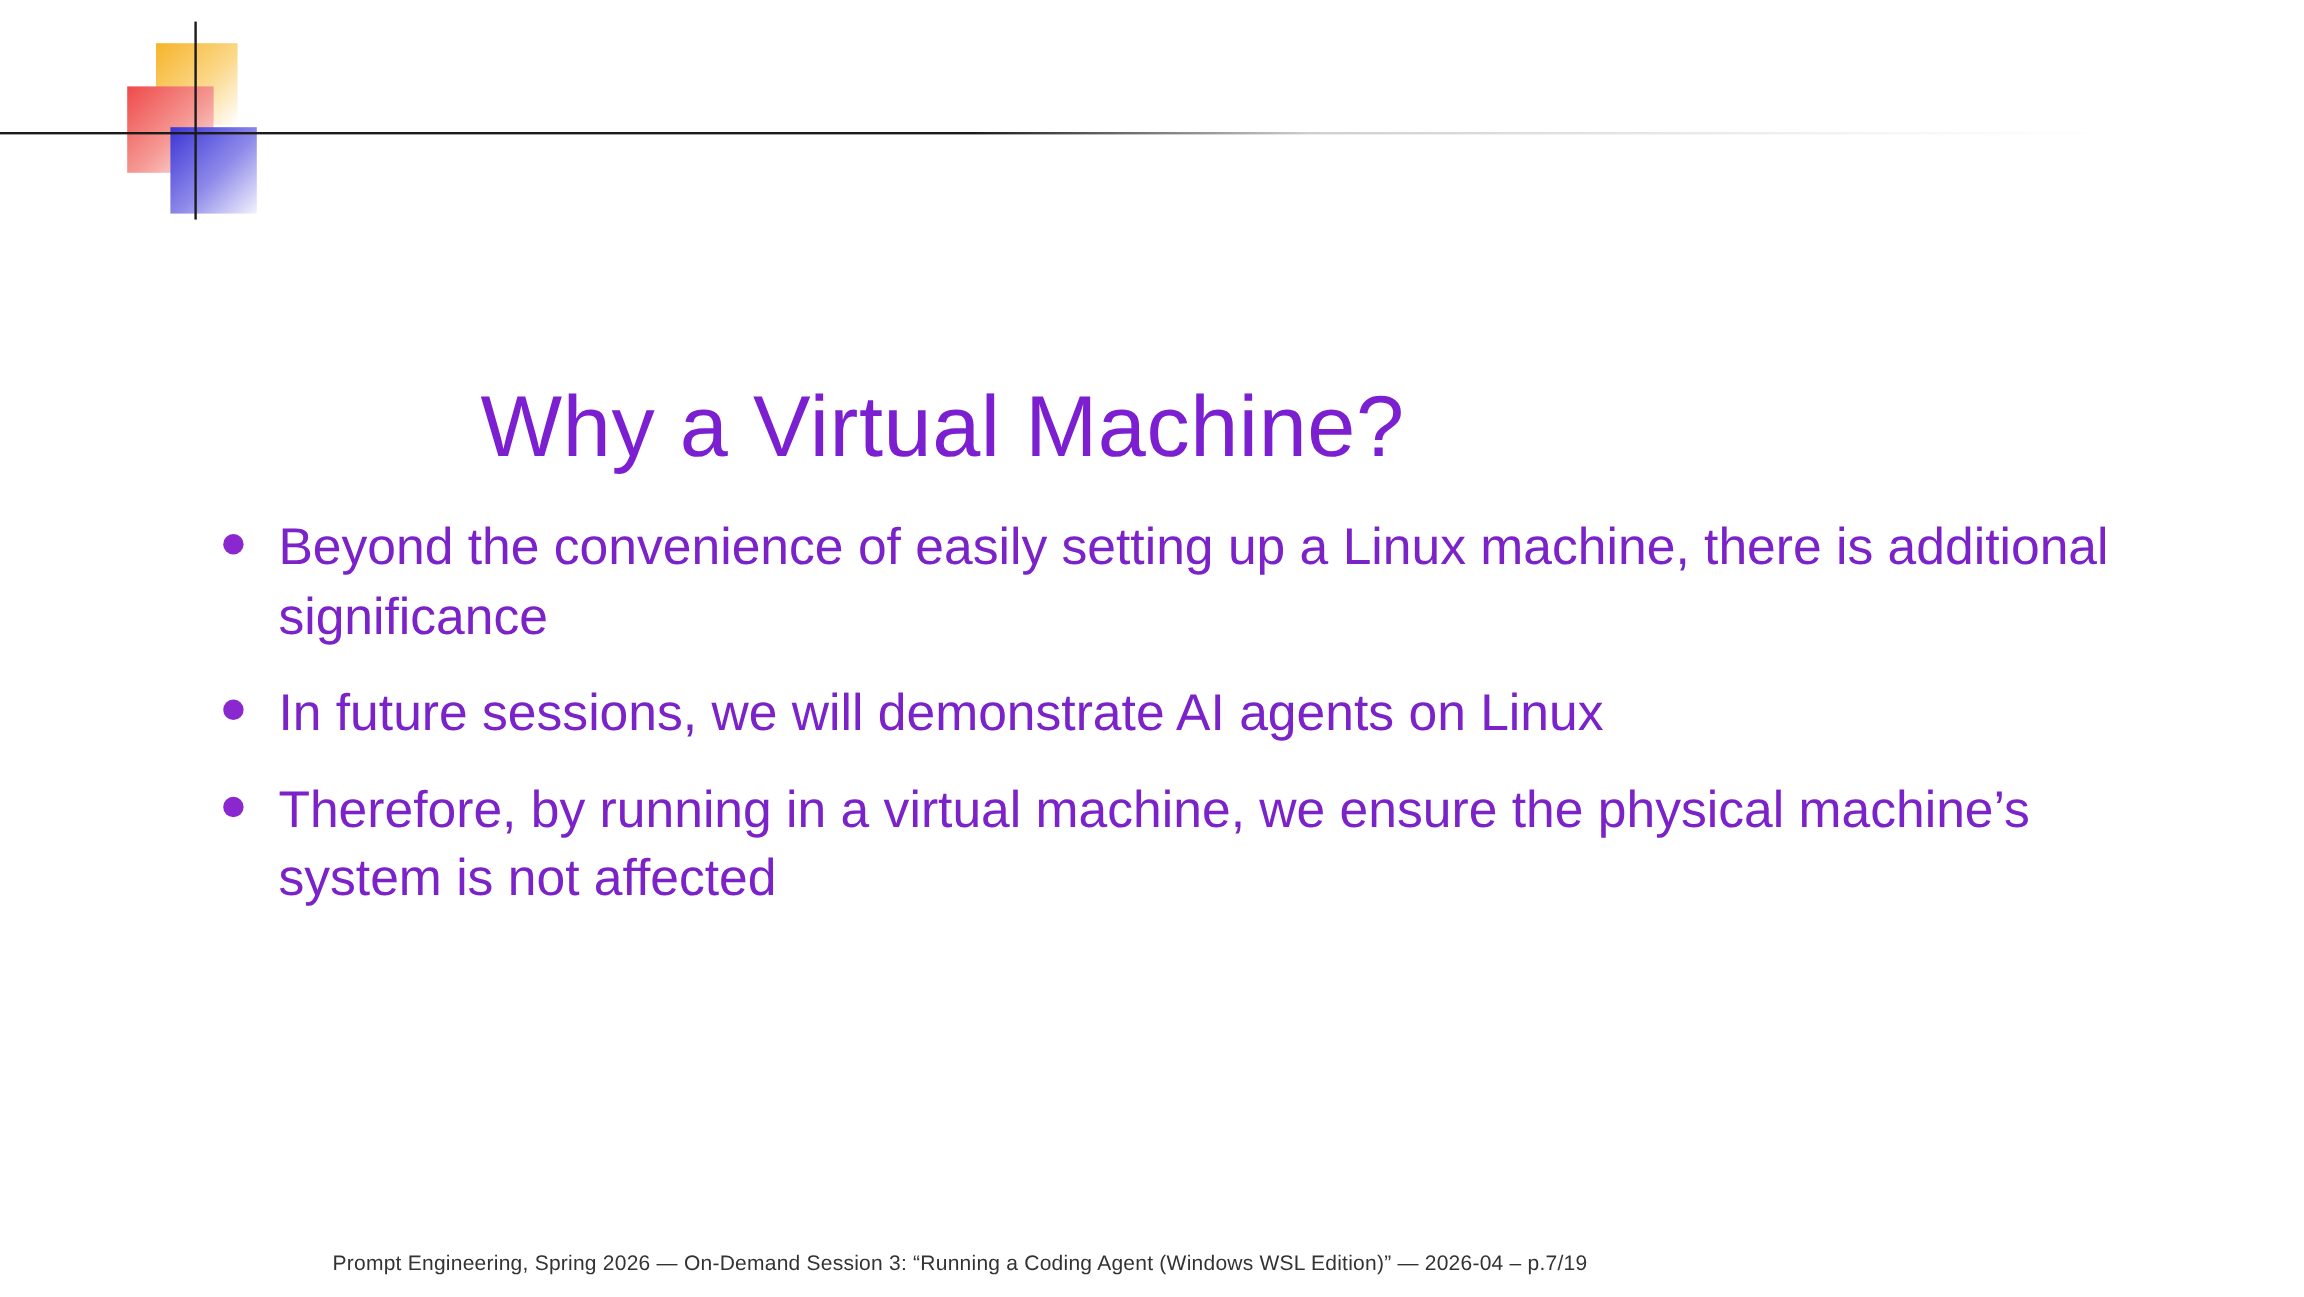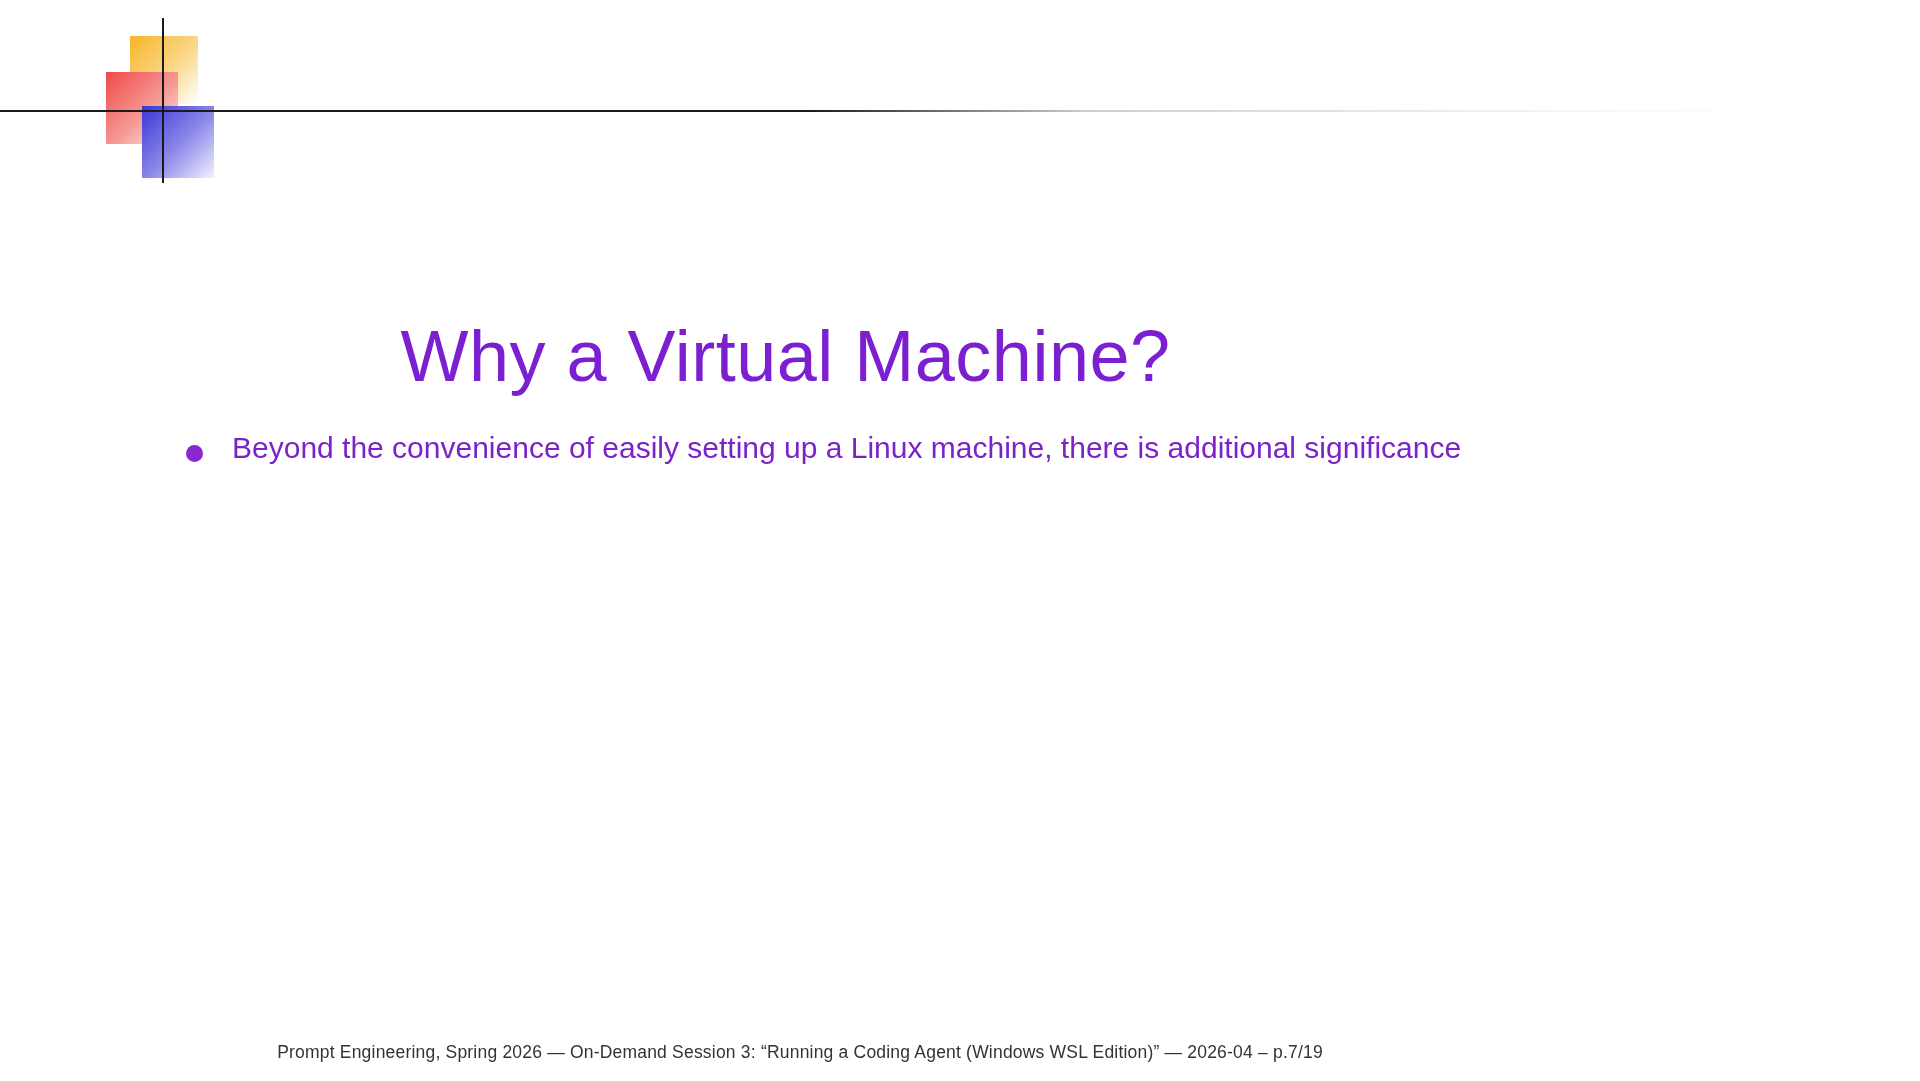--- a/index.html
+++ b/index.html
@@ -83,21 +83,21 @@
     flex: 0 0 auto;
     width: 17px;
     height: 17px;
     border-radius: 50%;
     background: #8b27cf;
     margin-top: 17px;
     margin-right: 29px;
   }
   .bullet-text {
     color: #7b22c9;
-    font-size: 30px;
+    font-size: 43px;
     line-height: 1.34;
     max-width: 1560px;
   }
 
   
   .footer {
     position: absolute;
     left: 0;
     top: 1042px;
     width: 1600px;
@@ -118,15 +118,23 @@
 </div>
 <div class="axis-h"></div>
 
 <div class="slide-title">Why a Virtual Machine?</div>
 
 <div class="bullet-list">
   <div class="bullet-item">
     <span class="bullet-dot"></span>
     <span class="bullet-text">Beyond the convenience of easily setting up a Linux machine, there is additional significance</span>
   </div>
+  <div class="bullet-item">
+    <span class="bullet-dot"></span>
+    <span class="bullet-text">In future sessions, we will demonstrate AI agents on Linux</span>
+  </div>
+  <div class="bullet-item">
+    <span class="bullet-dot"></span>
+    <span class="bullet-text">Therefore, by running in a virtual machine, we ensure the physical machine’s system is not affected</span>
+  </div>
 </div>
 
 <div class="footer">Prompt Engineering, Spring 2026 — On-Demand Session 3: “Running a Coding Agent (Windows WSL Edition)” — 2026-04 – p.7/19</div>
 
 </body></html>

